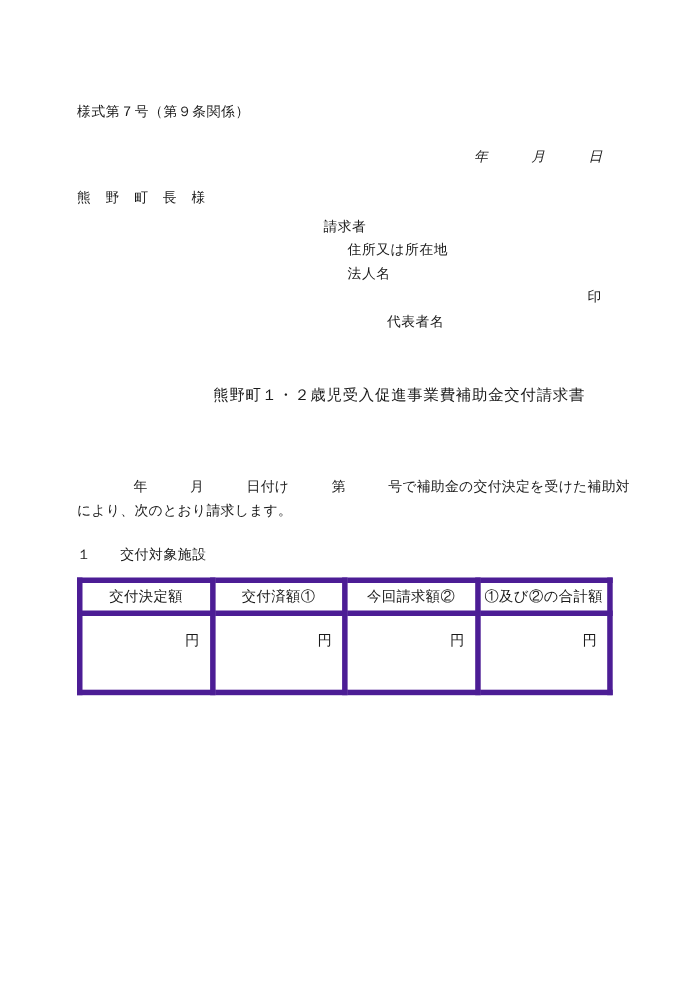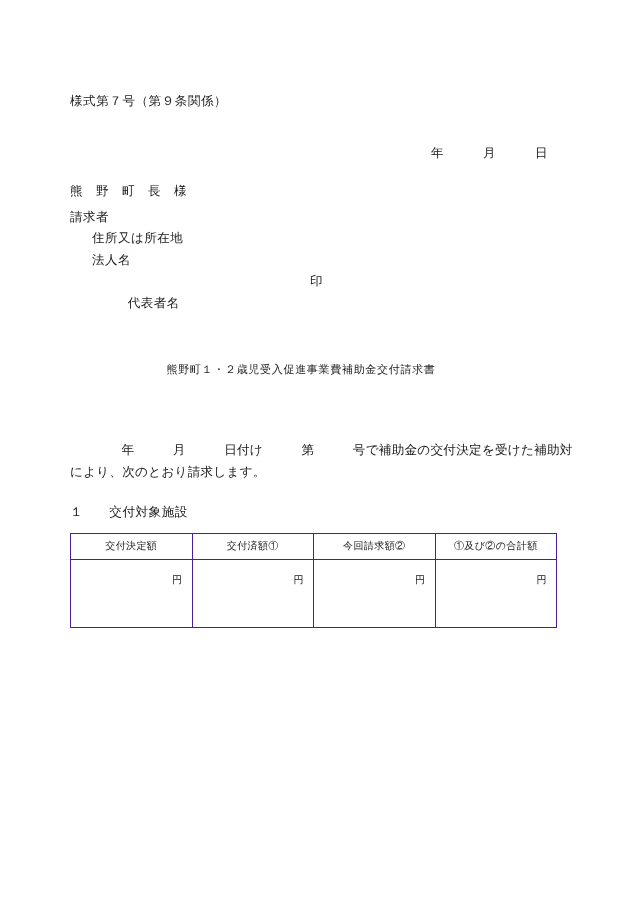--- a/index.html
+++ b/index.html
@@ -26,35 +26,37 @@
     top: 92px;
     width: 490px;
   }
   .form-no {
     font-size: 12.5px;
     line-height: 1.5;
     letter-spacing: 0.6px;
     white-space: pre;
   }
   .date-line {
-    margin-top: 34px;
+    margin-top: 23px;
     font-size: 12.5px;
     text-align: right;
     padding-right: 12px;
     white-space: pre;
     letter-spacing: 0.5px;
+    font-style: italic;
   }
   .addressee {
     margin-top: 21px;
     font-size: 12.5px;
     white-space: pre;
     letter-spacing: 0.5px;
   }
   .requester-block {
     margin-top: 6px;
+    margin-left: 224px;
     font-size: 12.5px;
     line-height: 1.72;
   }
   .requester-title {
     white-space: pre;
     letter-spacing: 0.5px;
   }
   .requester-row {
     margin-left: 22px;
     white-space: pre;
@@ -62,22 +64,22 @@
     position: relative;
   }
   .seal-mark {
     position: absolute;
     left: 218px;
     top: 0;
     letter-spacing: 0.5px;
   }
   .doc-title {
     margin-top: 27px;
-    font-size: 11px;
-    text-align: center;
+    font-size: 14px;
+    text-align: right;
     letter-spacing: 0.7px;
     white-space: pre;
     padding-right: 28px;
   }
   .para {
     margin-top: 62px;
     font-size: 12.6px;
     line-height: 1.78;
     letter-spacing: 0.25px;
     text-align: justify;
@@ -94,23 +96,23 @@
   .item-2 { margin-top: 47px; }
 
   .amount-table {
     margin-top: 12px;
     border-collapse: collapse;
     width: 487px;
     table-layout: fixed;
   }
   .amount-table th,
   .amount-table td {
-    border: 1px solid #4c1d95;
+    border: 5px solid #4c1d95;
     font-weight: normal;
-    font-size: 10px;
+    font-size: 13px;
     letter-spacing: 0.4px;
   }
   .amount-table th {
     height: 23px;
     text-align: center;
     vertical-align: middle;
     padding: 1px 2px;
   }
   .amount-table td {
     height: 54px;

